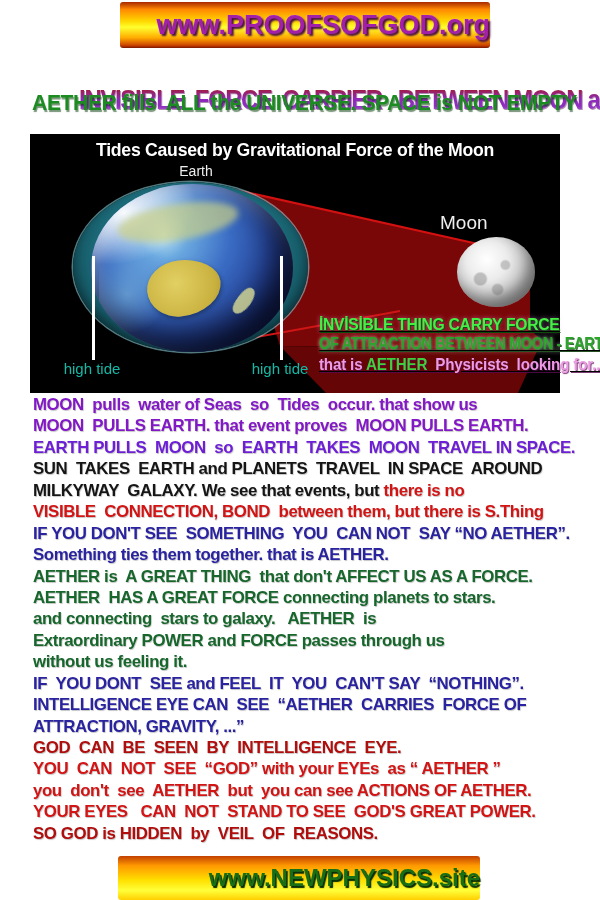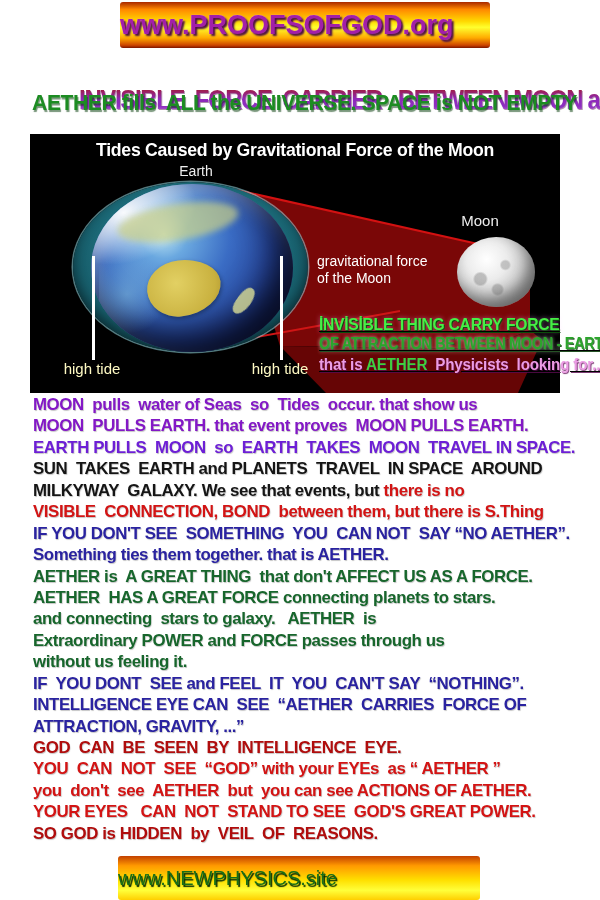--- a/index.html
+++ b/index.html
@@ -1,27 +1,27 @@
 <!DOCTYPE html>
 <html><head>
 <meta charset="utf-8">
 <style>
   html,body{margin:0;padding:0;background:#fff;}
   #page{position:relative;width:600px;height:900px;background:#ffffff;overflow:hidden;
         font-family:"Liberation Sans",sans-serif;}
 
   
-  .banner{position:absolute;display:flex;align-items:center;justify-content:flex-start;border-radius:3px;}
+  .banner{position:absolute;display:flex;align-items:center;justify-content:flex-end;border-radius:3px;}
   #banner-top{left:120px;top:2px;width:370px;height:46px;
     background:linear-gradient(180deg,#a82800 0%,#ff8800 16%,#ffd900 42%,#ffff2e 55%,#ffaa00 78%,#cc4400 94%,#7c1600 100%);}
   #banner-top .banner-label{font-size:27px;font-weight:bold;color:#a21fa8;
     text-shadow:2px 2px 2px #480a46,0 0 1px #ff9aff;letter-spacing:0;}
   #banner-bottom{left:118px;top:856px;width:362px;height:44px;
     background:linear-gradient(180deg,#c24000 0%,#ff9900 22%,#ffe000 55%,#ffff3a 78%,#ffcf00 100%);}
-  #banner-bottom .banner-label{font-size:20px;font-weight:normal;color:#176e17;
+  #banner-bottom .banner-label{font-size:24px;font-weight:bold;color:#176e17;
     text-shadow:1.5px 2px 1px #062d06;}
 
   
   #main-title{position:absolute;left:15px;top:52px;width:570px;text-align:center;
     font-size:28px;font-weight:bold;letter-spacing:-1.5px;white-space:pre;
     transform:scaleX(.85);transform-origin:center;}
   #main-title .grad-text{background:linear-gradient(180deg,#a01000 0%,#9c1f55 22%,#8f28b8 48%,#8d2fc0 72%,#cc7fd8 100%);
     -webkit-background-clip:text;background-clip:text;color:transparent;
     filter:drop-shadow(1px 1px 0.5px rgba(70,0,70,.45));}
   @supports not ((-webkit-background-clip:text) or (background-clip:text)){
@@ -55,31 +55,31 @@
   .land-nz{position:absolute;left:146px;top:102px;width:14px;height:30px;background:#cfd494;
     border-radius:50% 50% 60% 40%;transform:rotate(35deg);opacity:.85;filter:blur(.5px);}
   .cloud-swirl{position:absolute;left:-8px;top:-6px;width:124px;height:84px;
     background:radial-gradient(ellipse at 35% 35%,rgba(255,255,255,.95),rgba(255,255,255,0) 65%);
     transform:rotate(-15deg);}
   .sea-swirl{position:absolute;left:8px;top:70px;width:70px;height:80px;
     background:radial-gradient(ellipse at 40% 50%,rgba(140,200,225,.5),rgba(140,200,225,0) 70%);}
 
   .tide-line{position:absolute;width:3px;height:104px;background:#fff;top:122px;}
   #tide-line-left{left:62px;} #tide-line-right{left:250px;}
-  .high-tide{position:absolute;top:226px;width:90px;text-align:center;color:#fef9c3;font-size:15px;}
+  .high-tide{position:absolute;top:226px;width:90px;text-align:center;color:#14b8a6;font-size:15px;}
   #high-tide-left{left:17px;} #high-tide-right{left:205px;}
 
   #moon{position:absolute;left:427px;top:103px;width:78px;height:70px;border-radius:50%;
     background:
       radial-gradient(circle at 30% 60%,rgba(140,140,140,.5) 0 8%,rgba(0,0,0,0) 11%),
       radial-gradient(circle at 62% 40%,rgba(150,150,150,.5) 0 6%,rgba(0,0,0,0) 9%),
       radial-gradient(circle at 52% 75%,rgba(130,130,130,.45) 0 7%,rgba(0,0,0,0) 10%),
       radial-gradient(circle at 38% 32%,#ffffff 0%,#ececec 30%,#cfcfcf 55%,#ababab 78%,#8f8f8f 100%);
     box-shadow:inset -7px -9px 14px rgba(40,40,40,.5);}
-  #moon-label{position:absolute;left:410px;top:78px;width:80px;text-align:center;color:#eee;font-size:15px;}
+  #moon-label{position:absolute;left:410px;top:78px;width:80px;color:#eee;font-size:19px;}
 
   #grav-text{position:absolute;left:287px;top:119px;color:#fff;font-size:14px;line-height:16.5px;}
 
   #overlay-text{position:absolute;left:289px;top:181px;width:240px;text-decoration:underline;}
   .ov-line{font-weight:bold;white-space:pre;transform-origin:left;height:20px;}
   .ov1{font-size:16.5px;letter-spacing:-0.3px;transform:scaleX(.95);
        text-shadow:1px 1px 0 #0b4d0b,0 0 5px rgba(255,160,255,.55);}
   .ov2{font-size:16px;letter-spacing:-0.3px;transform:scaleX(.90);
        text-shadow:0 0 4px rgba(235,255,235,.8),1px 1px 0 #083808;}
   .ov3{font-size:16.5px;letter-spacing:-0.2px;transform:scaleX(.92);
@@ -127,24 +127,20 @@
     </div>
 
     <div id="tide-line-left" class="tide-line"></div>
     <div id="tide-line-right" class="tide-line"></div>
     <div id="high-tide-left" class="high-tide">high tide</div>
     <div id="high-tide-right" class="high-tide">high tide</div>
 
     <div id="moon"></div>
     <div id="moon-label">Moon</div>
 
-    <div id="grav-text">
-      <div>gravitational force</div>
-      <div>of the Moon</div>
-    </div>
 
     <div id="overlay-text">
         <div class="ov-line ov1"><span style="color: rgb(70, 239, 70);">İNVİSİBLE THING CARRY FORCE</span></div>
         <div class="ov-line ov2"><span style="color: rgb(42, 165, 42);">OF ATTRACTION BETWEEN MOON - EARTH</span></div>
         <div class="ov-line ov3"><span style="color: rgb(235, 156, 228);">that is </span><span style="color: rgb(63, 207, 63);">AETHER</span><span style="color: rgb(235, 156, 228);">  Physicists  looking for..</span></div>
       </div>
   </div>
 
   <div id="body-text">
       <div class="body-line"><span style="color: rgb(131, 24, 198);">MOON  pulls  water of Seas  so  Tides  occur. that show us</span></div>

